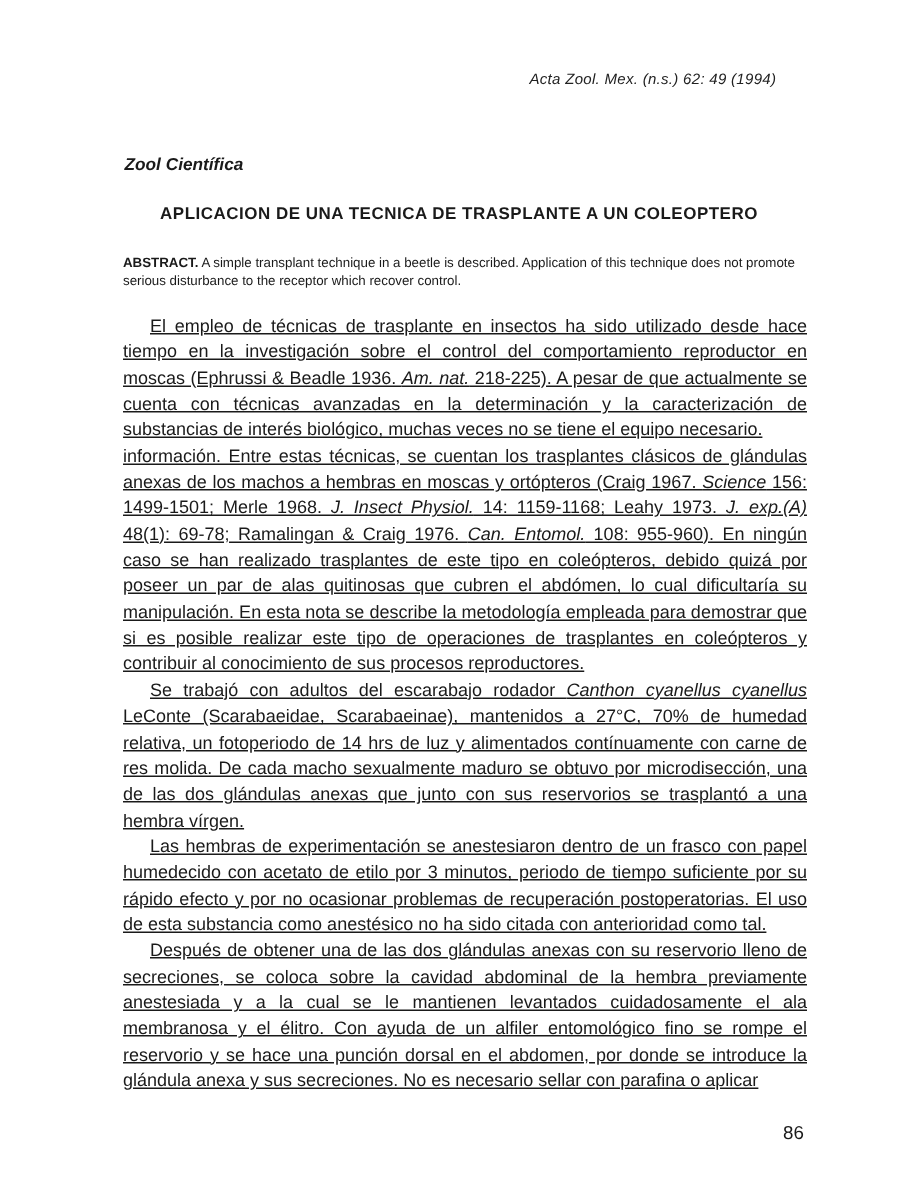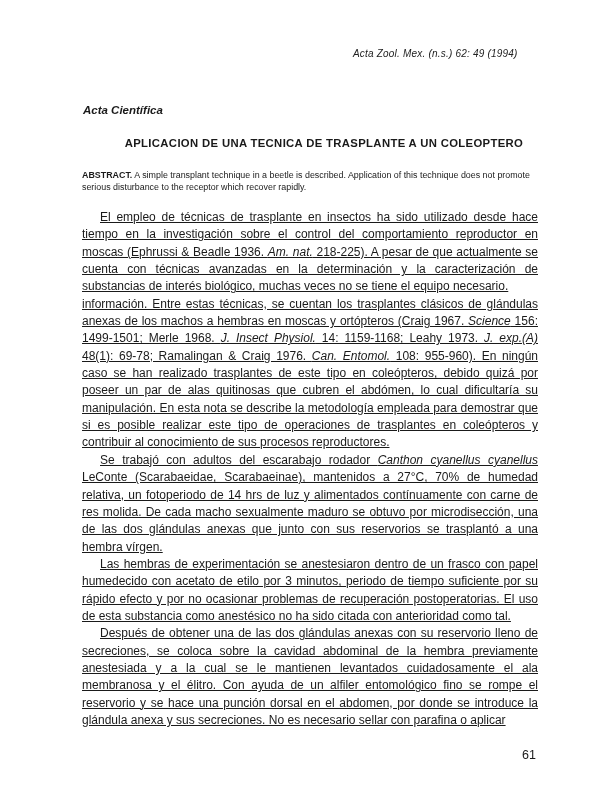--- a/index.html
+++ b/index.html
@@ -1,35 +1,35 @@
 <!DOCTYPE html>
 <html><head>
 <meta charset="utf-8">
 <style>
   html, body { margin:0; padding:0; background:#fff; }
   body { width:612px; height:792px; position:relative; overflow:hidden; color:#1a1a1a;
          font-family:"Liberation Sans", sans-serif; }
   .header { position:absolute; left:353px; top:48px; font-size:10px; font-style:italic; color:#222; letter-spacing:0.2px; }
   .section { position:absolute; left:83px; top:104px; font-size:11.5px; font-weight:bold; font-style:italic; }
-  .title { position:absolute; left:100px; top:137px; width:448px; text-align:center; font-size:11.3px; font-weight:bold; letter-spacing:0.35px; }
+  .title { position:absolute; left:82px; top:137px; width:448px; text-align:center; font-size:11.3px; font-weight:bold; letter-spacing:0.35px; }
   .abstract { position:absolute; left:82px; top:169px; width:456px; font-size:8.9px; line-height:12px; }
   .abstract .lbl { font-weight:bold;text-align:center; }
   .body { position:absolute; left:82px; top:209px; width:456px; font-size:12px; line-height:17.35px; text-align:justify;text-decoration:underline; }
   .body p { margin:0; text-indent:18px; }
   .body p.noindent { text-indent:0; }
   .body i { font-style:italic; }
   .pagenum { position:absolute; left:522px; top:748px; font-size:12.5px; }
 </style>
 </head>
 <body>
 
 <div class="header">Acta Zool. Mex. (n.s.) 62: 49 (1994)</div>
-<div class="section">Acta Científica</div>
+<div class="section">Zool Científica</div>
 <div class="title">APLICACION DE UNA TECNICA DE TRASPLANTE A UN COLEOPTERO</div>
-<div class="abstract"><span class="lbl">ABSTRACT.</span><span> A simple transplant technique in a beetle is described. Application of this technique does not promote serious disturbance to the receptor which recover rapidly.</span></div>
+<div class="abstract"><span class="lbl">ABSTRACT.</span><span> A simple transplant technique in a beetle is described. Application of this technique does not promote serious disturbance to the receptor which recover control.</span></div>
 <div class="body" id="body">
     <p><span>El empleo de técnicas de trasplante en insectos ha sido utilizado desde hace tiempo en la investigación sobre el control del comportamiento reproductor en moscas (Ephrussi &amp; Beadle 1936. </span><i>Am. nat.</i><span> 218-225). A pesar de que actualmente se cuenta con técnicas avanzadas en la determinación y la caracterización de substancias de interés biológico, muchas veces no se tiene el equipo necesario.</span></p>
     <p class="noindent"><span>información. Entre estas técnicas, se cuentan los trasplantes clásicos de glándulas anexas de los machos a hembras en moscas y ortópteros (Craig 1967. </span><i>Science</i><span> 156: 1499-1501; Merle 1968. </span><i>J. Insect Physiol.</i><span> 14: 1159-1168; Leahy 1973. </span><i>J. exp.(A)</i><span> 48(1): 69-78; Ramalingan &amp; Craig 1976. </span><i>Can. Entomol.</i><span> 108: 955-960). En ningún caso se han realizado trasplantes de este tipo en coleópteros, debido quizá por poseer un par de alas quitinosas que cubren el abdómen, lo cual dificultaría su manipulación. En esta nota se describe la metodología empleada para demostrar que si es posible realizar este tipo de operaciones de trasplantes en coleópteros y contribuir al conocimiento de sus procesos reproductores.</span></p>
     <p><span>Se trabajó con adultos del escarabajo rodador </span><i>Canthon cyanellus cyanellus</i><span> LeConte (Scarabaeidae, Scarabaeinae), mantenidos a 27°C, 70% de humedad relativa, un fotoperiodo de 14 hrs de luz y alimentados contínuamente con carne de res molida. De cada macho sexualmente maduro se obtuvo por microdisección, una de las dos glándulas anexas que junto con sus reservorios se trasplantó a una hembra vírgen.</span></p>
     <p><span>Las hembras de experimentación se anestesiaron dentro de un frasco con papel humedecido con acetato de etilo por 3 minutos, periodo de tiempo suficiente por su rápido efecto y por no ocasionar problemas de recuperación postoperatorias. El uso de esta substancia como anestésico no ha sido citada con anterioridad como tal.</span></p>
     <p><span>Después de obtener una de las dos glándulas anexas con su reservorio lleno de secreciones, se coloca sobre la cavidad abdominal de la hembra previamente anestesiada y a la cual se le mantienen levantados cuidadosamente el ala membranosa y el élitro. Con ayuda de un alfiler entomológico fino se rompe el reservorio y se hace una punción dorsal en el abdomen, por donde se introduce la glándula anexa y sus secreciones. No es necesario sellar con parafina o aplicar</span></p>
   </div>
-<div class="pagenum">61</div>
+<div class="pagenum">86</div>
 
 </body></html>

